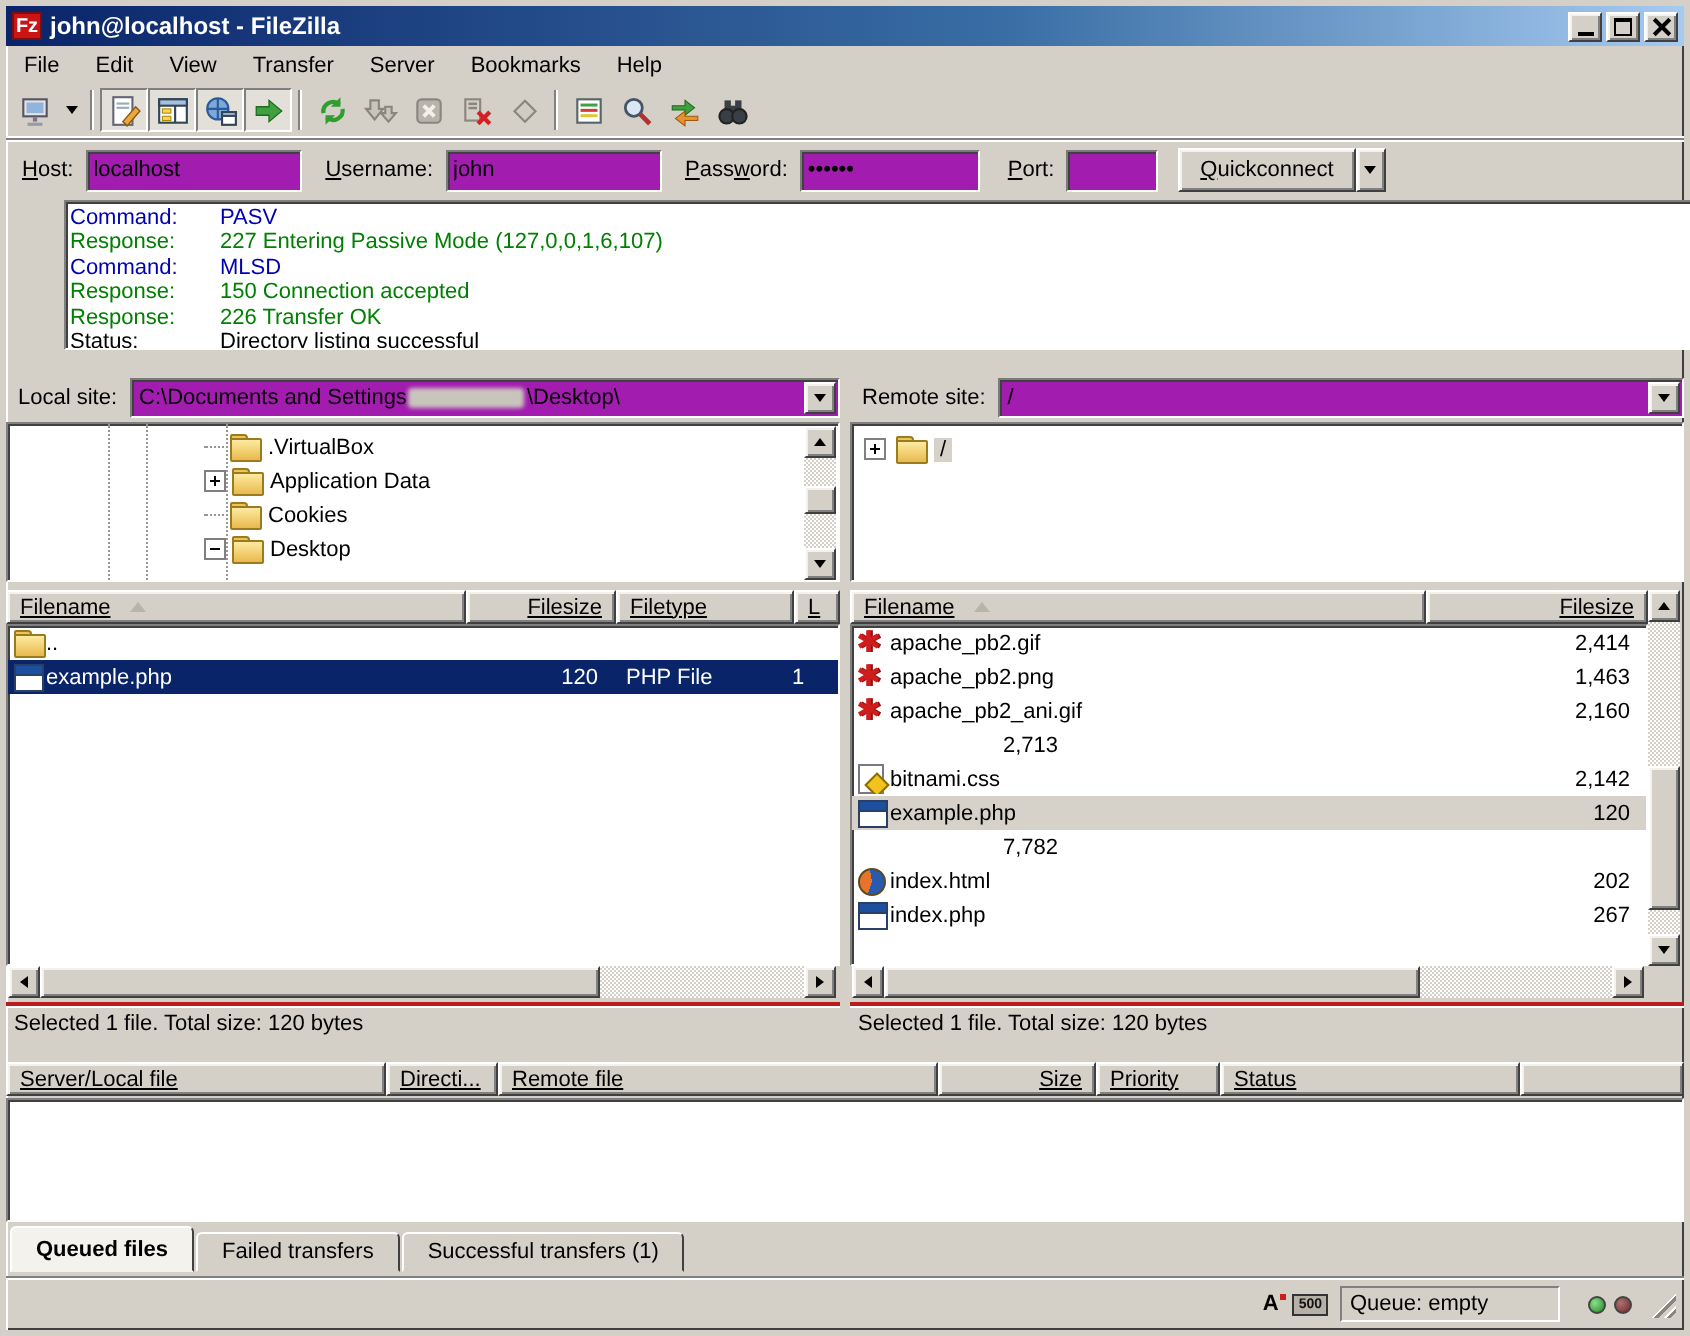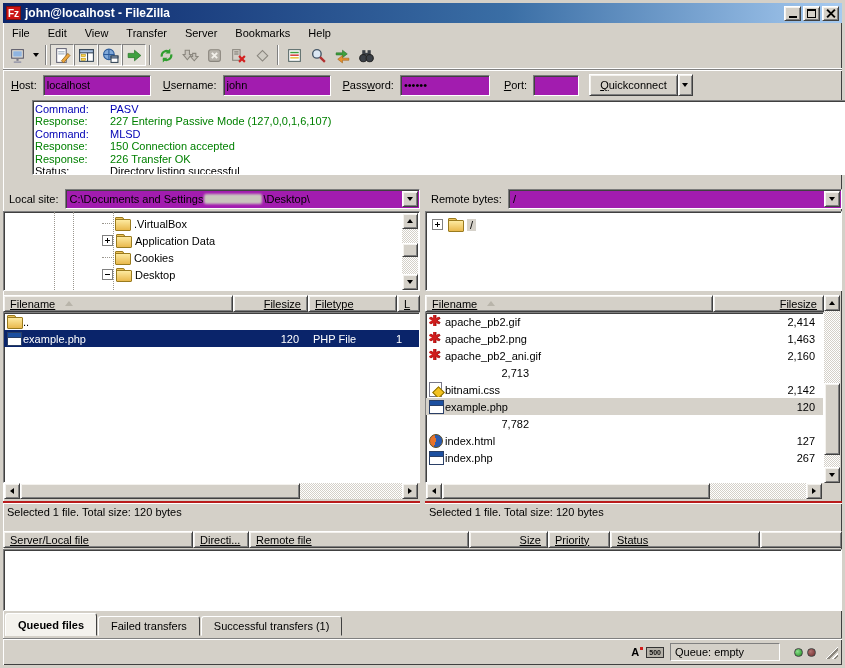--- a/index.html
+++ b/index.html
@@ -412,21 +412,21 @@
             <span class="t-rt"></span>
           </div>
       </div>
       <div class="statusline">
           <span>Selected 1 file. Total size: 120 bytes</span>
         </div>
     </div>
 
     <div class="pane pane-r">
       <div class="sitebar">
-        <span class="site-label">Remote bytes:</span>
+        <span class="site-label">Remote site:</span>
         <div class="combo field">
           <span>/</span>
           <div class="combo-btn raised">
               <span class="tri-dn"></span>
             </div>
         </div>
       </div>
       <div class="treepane sunken">
         <div class="trow" style="left:6px; top:4px;">
           <span class="expander plus"></span>
@@ -483,21 +483,21 @@
             <span class="fs" style="width:111px">120</span>
           </div>
         <div class="frow">
             <span class="fs" style="width:111px">7,782</span>
           </div>
         <div class="frow">
             <span class="fn" style="width:286px">
               <span class="ic ic-firefox"></span>
               <span>index.html</span>
             </span>
-            <span class="fs" style="width:111px">127</span>
+            <span class="fs" style="width:111px">202</span>
           </div>
         <div class="frow">
             <span class="fn" style="width:286px">
               <span class="ic ic-win"></span>
               <span>index.php</span>
             </span>
             <span class="fs" style="width:111px">267</span>
           </div>
       </div>
       <div class="vs checker" style="left:399px; top:106px; height:188px;">

